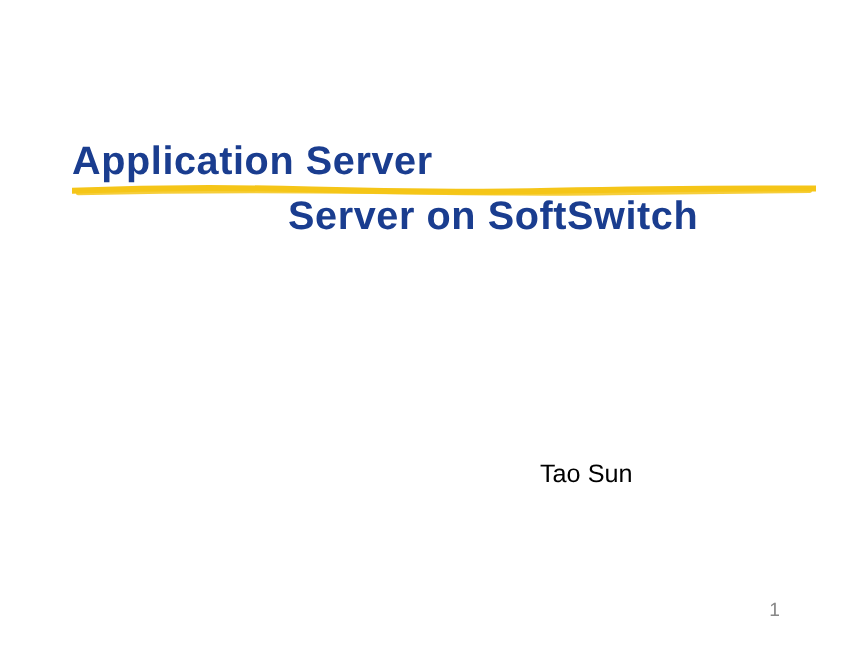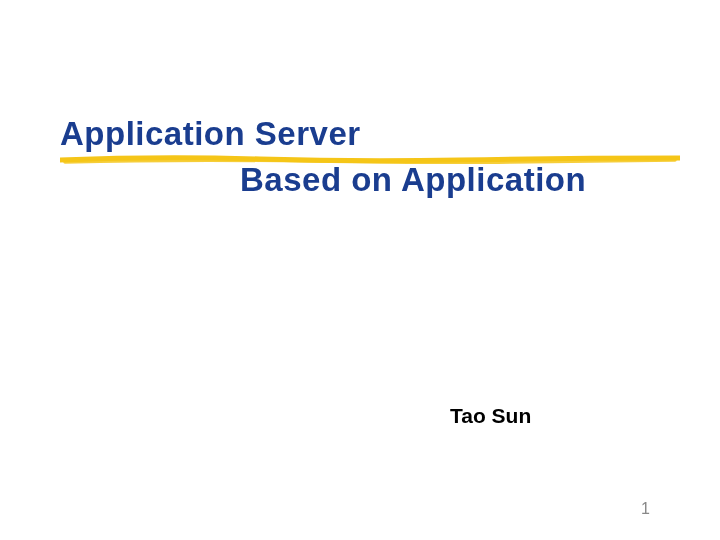--- a/index.html
+++ b/index.html
@@ -47,41 +47,41 @@
       width: 620px;
       height: 12px;
       pointer-events: none;
     }
     .underline svg {
       width: 100%;
       height: 100%;
     }
     .author {
       position: absolute;
-      top: 404px;
+      top: 384px;
       left: 450px;
       color: #000000;
       font-size: 21px;
-      font-weight: bold;
+      font-weight: normal;
     }
     .page-number {
       position: absolute;
       bottom: 22px;
       right: 70px;
       color: #888888;
       font-size: 16px;
     }
   </style>
 </head>
 <body>
 
 <div class="slide">
   <div class="title-block">
     <div class="title-line-1">Application Server</div>
-    <div class="title-line-2">Based on Application</div>
+    <div class="title-line-2">Server on SoftSwitch</div>
   </div>
   <div class="underline">
     <svg viewBox="0 0 620 12" preserveAspectRatio="none">
       <path d="M 0 6 Q 100 2, 200 5 T 400 6 T 620 4" stroke="#f5c518" stroke-width="5" fill="none" stroke-linecap="round"></path>
       <path d="M 5 8 Q 120 5, 250 7 T 450 8 T 615 6" stroke="#f5c518" stroke-width="3.5" fill="none" stroke-linecap="round" opacity="0.85"></path>
     </svg>
   </div>
   <div class="author">Tao Sun</div>
   <div class="page-number">1</div>
 </div>

